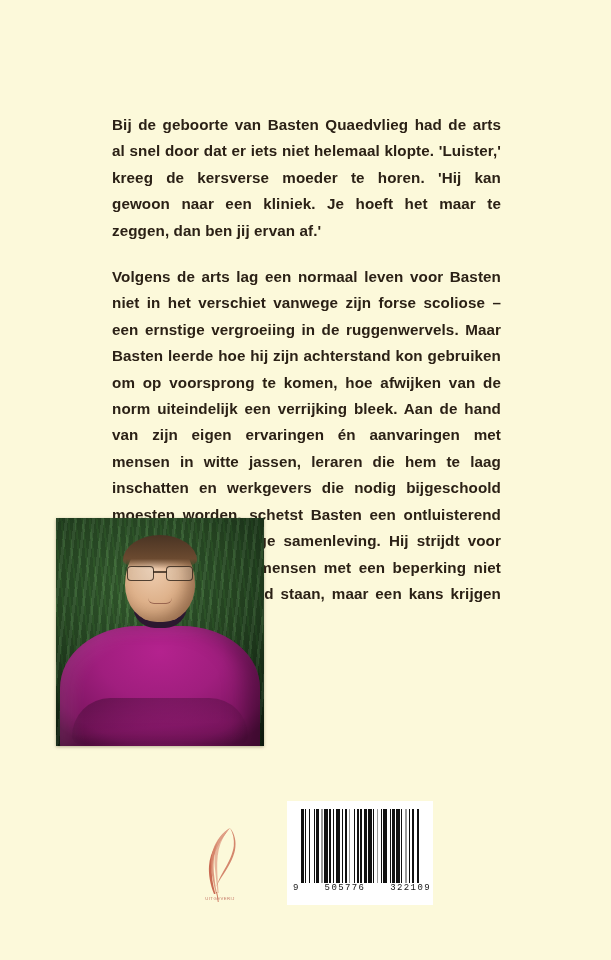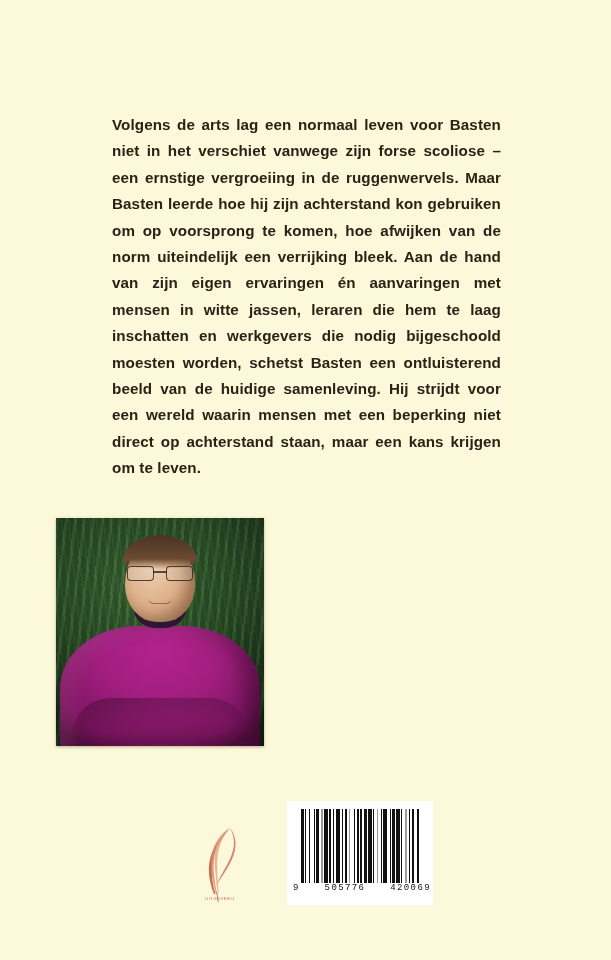--- a/index.html
+++ b/index.html
@@ -264,20 +264,21 @@
     padding: 0 2px;
   }
   .barcode-digits span { white-space: pre; }
 </style>
 </head>
 <body>
 
 <div id="page">
 
   <div class="blurb">
+    <p>Bij de geboorte van Basten Quaedvlieg had de arts al snel door dat er iets niet helemaal klopte. 'Luister,' kreeg de kersverse moeder te horen. 'Hij kan gewoon naar een kliniek. Je hoeft het maar te zeggen, dan ben jij ervan af.'</p>
     <p>Volgens de arts lag een normaal leven voor Basten niet in het verschiet vanwege zijn forse scoliose – een ernstige vergroeiing in de ruggenwervels. Maar Basten leerde hoe hij zijn achterstand kon gebruiken om op voorsprong te komen, hoe afwijken van de norm uiteindelijk een verrijking bleek. Aan de hand van zijn eigen ervaringen én aanvaringen met mensen in witte jassen, leraren die hem te laag inschatten en werkgevers die nodig bijgeschoold moesten worden, schetst Basten een ontluisterend beeld van de huidige samenleving. Hij strijdt voor een wereld waarin mensen met een beperking niet direct op achterstand staan, maar een kans krijgen om te leven.</p>
   </div>
 
   <div class="photo-frame">
     <div class="photo-bg"></div>
     <div class="ph-body"></div>
     <div class="ph-arms"></div>
     <div class="ph-collar"></div>
     <div class="ph-neck"></div>
     <div class="ph-head"></div>
@@ -361,17 +362,17 @@
         <div class="bar" style="width: 1.38px;"></div>
         <div class="bar sp" style="width: 2.76px;"></div>
         <div class="bar" style="width: 1.38px;"></div>
         <div class="bar sp" style="width: 4.14px;"></div>
         <div class="bar" style="width: 1.38px;"></div>
         <div class="bar sp" style="width: 2.76px;"></div>
       </div>
     <div class="barcode-digits">
       <span>9</span>
       <span>505776</span>
-      <span>420069</span>
+      <span>322109</span>
     </div>
   </div>
 
 </div>
 
 </body></html>

